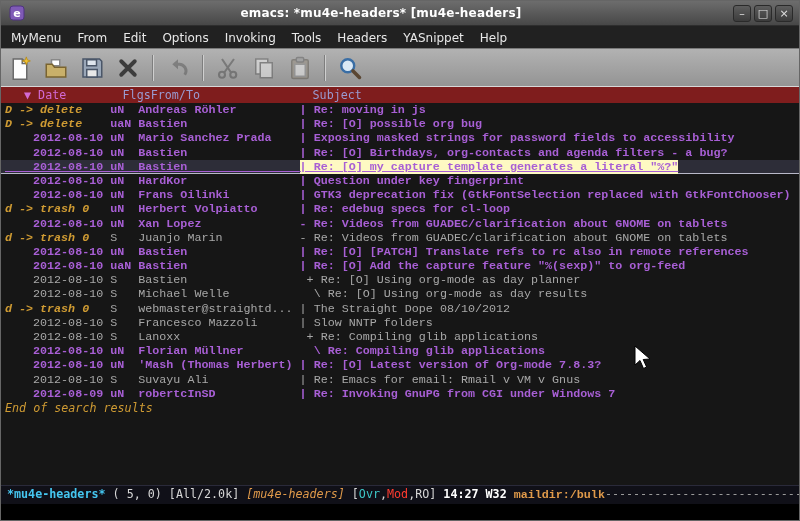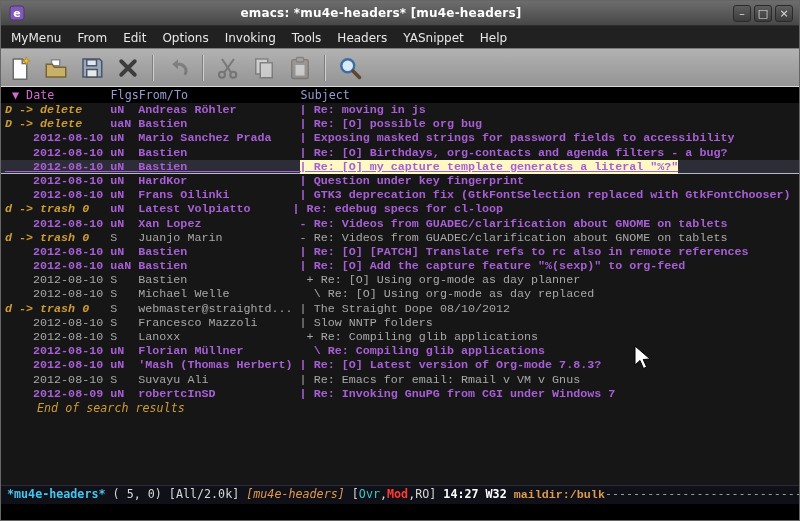--- a/index.html
+++ b/index.html
@@ -45,51 +45,51 @@
   .tool{
     width:30px;height:30px;border:none;background:transparent;padding:0;
     display:flex;align-items:center;justify-content:center;border-radius:3px;
   }
   .tool.disabled{opacity:.45;filter:grayscale(.8);}
   .tsep{width:0;height:26px;border-left:1px solid #7e7e7e;border-right:1px solid #cfcfcf;margin:0 3px;}
   
   .mono{font:11.7px "DejaVu Sans Mono",monospace;}
   .headerline{
     flex:0 0 16px;line-height:16px;white-space:pre;overflow:hidden;
-    background:#000000;color:var(--header-col);padding-left:4px;
+    background:#7f1d1d;color:var(--header-col);padding-left:16px;
   }
   .hl-sort{color:var(--header-sort);}
   .rows{flex:0 0 auto;font-family:Liberation Mono, monospace;}
   .row{height:14.2px;line-height:14.2px;white-space:pre;overflow:hidden;padding-left:4px;cursor:default;}
   .row.current{
     background:var(--current-bg);
     box-shadow:inset 0 -1px 0 var(--current-underline);
   }
   .row.current .cell{text-decoration:underline;}
   .row.current .cell-subject{background:#fef9c3;}
   .t-unread{color:var(--unread);font-weight:bold;}
   .t-seen{color:var(--seen);}
   .t-mark{color:var(--mark);font-weight:bold;font-style:italic;}
   .footer{
     height:15px;line-height:14.2px;white-space:pre;padding-left:4px;
-    color:var(--mark);font-style:italic;margin-left:32px;
+    color:var(--mark);font-style:italic;
   }
   .filler{flex:1;}
   
   .modeline{
     flex:0 0 18px;line-height:17px;white-space:pre;overflow:hidden;
     background:var(--modeline-bg);border-top:1px solid #2a2a3a;
     padding-left:6px;color:var(--modeline-text);
   }
   .ml-buffer{color:var(--buffer-name);font-weight:bold;}
   .ml-plain{color:var(--modeline-text);}
   .ml-orange{color:var(--orange);font-style:italic;}
   .ml-orange-bold{color:var(--orange);font-weight:bold;font-family:Liberation Mono, monospace;}
   .ml-cyan{color:var(--cyan);}
-  .ml-red{color:var(--red);font-weight:bold;}
+  .ml-red{color:var(--red);font-weight:normal;}
   .ml-white{color:#ffffff;font-weight:bold;}
   .ml-dashes{color:#9a9a9a;}
   .minibuffer{flex:0 0 16px;background:#000;}
   
   .mouse-cursor{position:absolute;left:633px;top:344px;pointer-events:none;z-index:9;}
 </style>
 </head>
 <body>
 
 <div class="window">
@@ -187,27 +187,27 @@
   <div class="headerline mono" id="headerline"><span class="hl-sort"> ▼ Date        </span><span class="">Flgs</span><span class="">From/To                </span><span class="">Subject</span></div>
 
   <div class="rows mono" id="rows">
       <div class="row"><span class="cell t-mark">D -&gt; delete    </span><span class="cell t-unread">uN  </span><span class="cell t-unread">Andreas Röhler         </span><span class="cell t-unread cell-subject">| Re: moving in js</span></div>
       <div class="row"><span class="cell t-mark">D -&gt; delete    </span><span class="cell t-unread">uaN </span><span class="cell t-unread">Bastien                </span><span class="cell t-unread cell-subject">| Re: [O] possible org bug</span></div>
       <div class="row"><span class="cell t-unread">    2012-08-10 </span><span class="cell t-unread">uN  </span><span class="cell t-unread">Mario Sanchez Prada    </span><span class="cell t-unread cell-subject">| Exposing masked strings for password fields to accessibility</span></div>
       <div class="row"><span class="cell t-unread">    2012-08-10 </span><span class="cell t-unread">uN  </span><span class="cell t-unread">Bastien                </span><span class="cell t-unread cell-subject">| Re: [O] Birthdays, org-contacts and agenda filters - a bug?</span></div>
       <div class="row current"><span class="cell t-unread">    2012-08-10 </span><span class="cell t-unread">uN  </span><span class="cell t-unread">Bastien                </span><span class="cell t-unread cell-subject">| Re: [O] my capture template generates a literal "%?"</span></div>
       <div class="row"><span class="cell t-unread">    2012-08-10 </span><span class="cell t-unread">uN  </span><span class="cell t-unread">HardKor                </span><span class="cell t-unread cell-subject">| Question under key fingerprint</span></div>
       <div class="row"><span class="cell t-unread">    2012-08-10 </span><span class="cell t-unread">uN  </span><span class="cell t-unread">Frans Oilinki          </span><span class="cell t-unread cell-subject">| GTK3 deprecation fix (GtkFontSelection replaced with GtkFontChooser)</span></div>
-      <div class="row"><span class="cell t-mark">d -&gt; trash 0   </span><span class="cell t-unread">uN  </span><span class="cell t-unread">Latest Volpiatto      </span><span class="cell t-unread cell-subject">| Re: edebug specs for cl-loop</span></div>
+      <div class="row"><span class="cell t-mark">d -&gt; trash 0   </span><span class="cell t-unread">uN  </span><span class="cell t-unread">Herbert Volpiatto      </span><span class="cell t-unread cell-subject">| Re: edebug specs for cl-loop</span></div>
       <div class="row"><span class="cell t-unread">    2012-08-10 </span><span class="cell t-unread">uN  </span><span class="cell t-unread">Xan Lopez              </span><span class="cell t-unread cell-subject">- Re: Videos from GUADEC/clarification about GNOME on tablets</span></div>
       <div class="row"><span class="cell t-mark">d -&gt; trash 0   </span><span class="cell t-seen">S   </span><span class="cell t-seen">Juanjo Marin           </span><span class="cell t-seen cell-subject">- Re: Videos from GUADEC/clarification about GNOME on tablets</span></div>
       <div class="row"><span class="cell t-unread">    2012-08-10 </span><span class="cell t-unread">uN  </span><span class="cell t-unread">Bastien                </span><span class="cell t-unread cell-subject">| Re: [O] [PATCH] Translate refs to rc also in remote references</span></div>
       <div class="row"><span class="cell t-unread">    2012-08-10 </span><span class="cell t-unread">uaN </span><span class="cell t-unread">Bastien                </span><span class="cell t-unread cell-subject">| Re: [O] Add the capture feature "%(sexp)" to org-feed</span></div>
       <div class="row"><span class="cell t-seen">    2012-08-10 </span><span class="cell t-seen">S   </span><span class="cell t-seen">Bastien                </span><span class="cell t-seen cell-subject"> + Re: [O] Using org-mode as day planner</span></div>
-      <div class="row"><span class="cell t-seen">    2012-08-10 </span><span class="cell t-seen">S   </span><span class="cell t-seen">Michael Welle          </span><span class="cell t-seen cell-subject">  \ Re: [O] Using org-mode as day replaced</span></div>
+      <div class="row"><span class="cell t-seen">    2012-08-10 </span><span class="cell t-seen">S   </span><span class="cell t-seen">Michael Welle          </span><span class="cell t-seen cell-subject">  \ Re: [O] Using org-mode as day results</span></div>
       <div class="row"><span class="cell t-mark">d -&gt; trash 0   </span><span class="cell t-seen">S   </span><span class="cell t-seen">webmaster@straightd... </span><span class="cell t-seen cell-subject">| The Straight Dope 08/10/2012</span></div>
       <div class="row"><span class="cell t-seen">    2012-08-10 </span><span class="cell t-seen">S   </span><span class="cell t-seen">Francesco Mazzoli      </span><span class="cell t-seen cell-subject">| Slow NNTP folders</span></div>
       <div class="row"><span class="cell t-seen">    2012-08-10 </span><span class="cell t-seen">S   </span><span class="cell t-seen">Lanoxx                 </span><span class="cell t-seen cell-subject"> + Re: Compiling glib applications</span></div>
       <div class="row"><span class="cell t-unread">    2012-08-10 </span><span class="cell t-unread">uN  </span><span class="cell t-unread">Florian Müllner        </span><span class="cell t-unread cell-subject">  \ Re: Compiling glib applications</span></div>
       <div class="row"><span class="cell t-unread">    2012-08-10 </span><span class="cell t-unread">uN  </span><span class="cell t-unread">'Mash (Thomas Herbert) </span><span class="cell t-unread cell-subject">| Re: [O] Latest version of Org-mode 7.8.3?</span></div>
       <div class="row"><span class="cell t-seen">    2012-08-10 </span><span class="cell t-seen">S   </span><span class="cell t-seen">Suvayu Ali             </span><span class="cell t-seen cell-subject">| Re: Emacs for email: Rmail v VM v Gnus</span></div>
       <div class="row"><span class="cell t-unread">    2012-08-09 </span><span class="cell t-unread">uN  </span><span class="cell t-unread">robertcInSD            </span><span class="cell t-unread cell-subject">| Re: Invoking GnuPG from CGI under Windows 7</span></div>
     </div>
 
   <div class="footer mono">End of search results</div>

